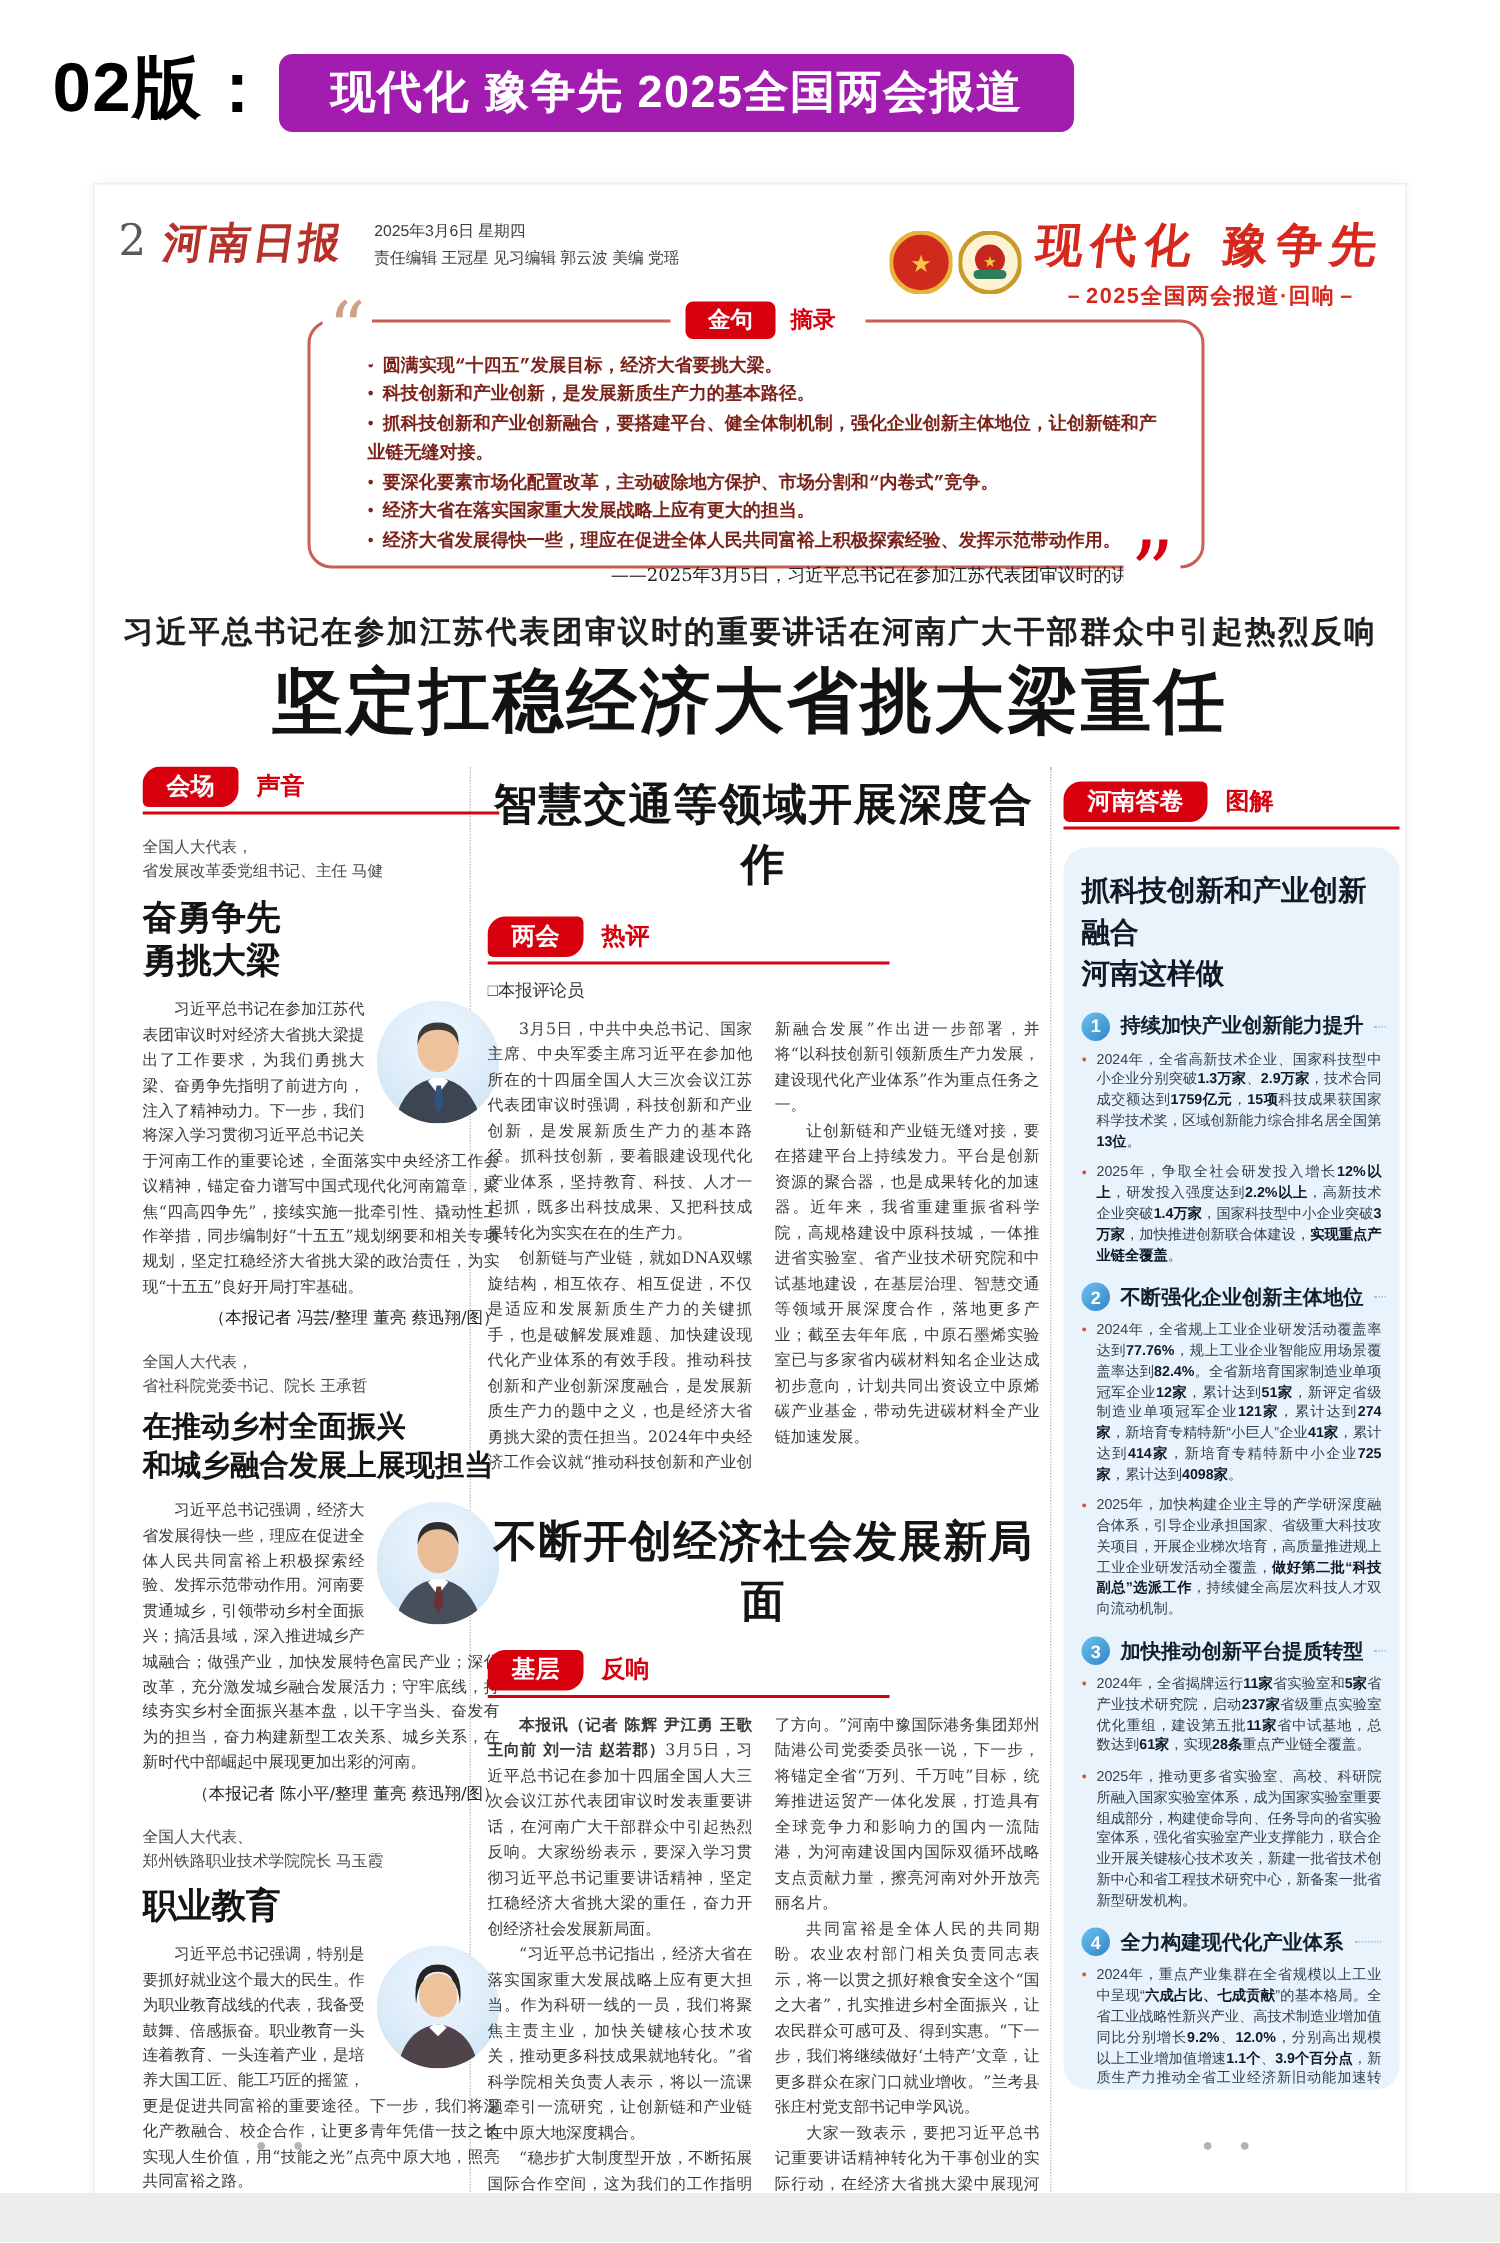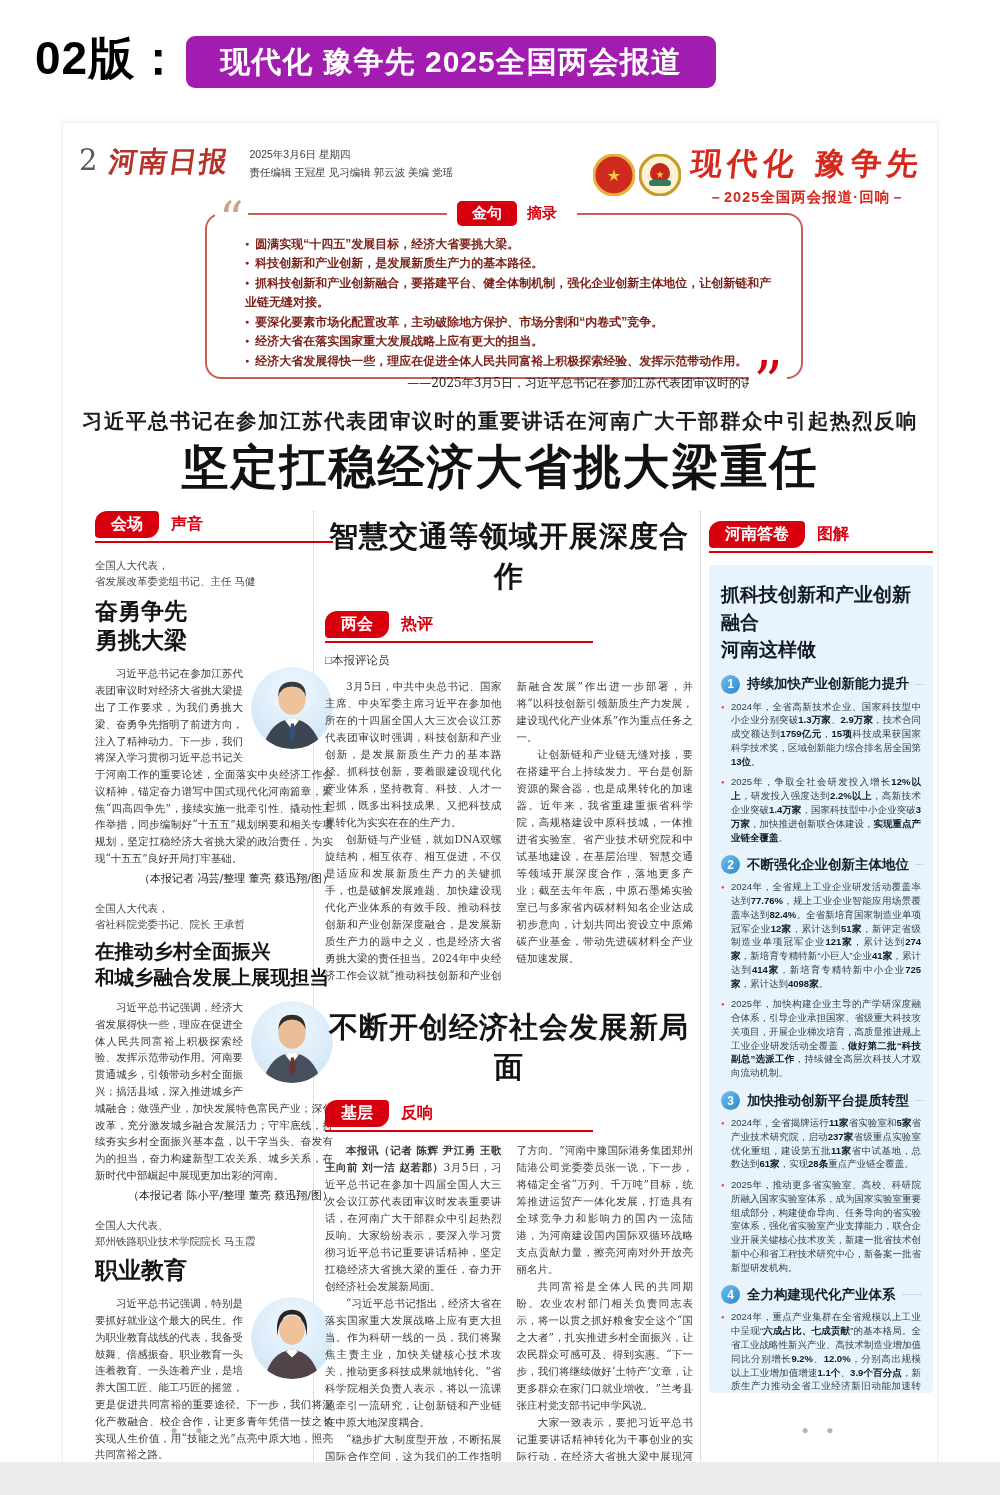--- a/index.html
+++ b/index.html
@@ -33,21 +33,21 @@
   
   .quote-box { position:absolute; left:142px; top:90px; width:598px; height:166px;
                border:2px solid #c95f52; border-radius:16px; }
   .qb-head { position:absolute; top:-14px; left:16px; right:0; text-align:center; }
   .qb-head-inner { display:inline-flex; background:#fff; padding:0 10px; align-items:center; }
   .pill { background:#d8000f; color:#fff; font-size:15px; font-weight:800; padding:3px 15px; border-radius:5px; }
   .pill-sub { color:#d8000f; font-size:15px; font-weight:800; padding:3px 10px; }
   .qb-open { position:absolute; left:8px; top:-20px; font-size:48px; color:#cf9f87; font-family:"DejaVu Serif",serif; background:#fff; line-height:1; padding:0 4px; }
   .qb-close { position:absolute; right:14px; bottom:-34px; font-size:58px; color:#d8000f; font-family:"DejaVu Serif",serif; background:#fff; line-height:1; padding:0 4px; }
   .qb-list { list-style:none; padding:20px 26px 2px 38px; }
-  .qb-list li { font-family:Liberation Sans, sans-serif; font-size:12px; font-weight:700;
+  .qb-list li { font-family:Liberation Mono, monospace; font-size:12px; font-weight:700;
                 color:#7c241b; line-height:1.62; }
   .qb-list li::before { content:"●"; font-size:7px; vertical-align:2px; margin-right:6px; color:#7c241b; }
   .qb-attrib { text-align:right; padding-right:36px; font-family:"DejaVu Serif",serif; font-size:12px; color:#222; margin-top:2px; }
 
   
   .kicker { position:absolute; top:284px; left:0; width:100%; text-align:center;
             font-size:20.5px; font-weight:800; color:#1f1f1f; letter-spacing:1.5px; }
   .main-title { position:absolute; top:313px; left:0; width:100%; text-align:center;
                 font-size:47px; font-weight:900; color:#121212; letter-spacing:2px; }
 
@@ -78,21 +78,21 @@
   .mid-h { font-size:29px; font-weight:900; color:#141414; text-align:center; letter-spacing:1px; margin-top:6px; }
   .mid-author { font-size:11.5px; color:#333; margin:10px 0 8px; }
   .cols2 { column-count:2; column-gap:15px; font-family:"DejaVu Serif","Liberation Serif",serif;
            font-size:10.5px; color:#3a3a3a; text-align:justify; line-height:1.62; overflow:hidden; }
   .cols2 p { text-indent:2em; }
   .cols2.h1 { height:312px; margin-top:10px; }
   .cols2.h2 { height:330px; margin-top:10px; }
   .mid-gap { margin-top:18px; }
 
   
-  .blue-box { margin-top:12px; background:#e9f3fb; border-radius:4px; padding:16px 12px 8px; height:828px;
+  .blue-box { margin-top:12px; background:#e9f3fb; border-radius:16px; padding:16px 12px 8px; height:828px;
               position:relative; overflow:hidden; }
   .bb-title { font-size:19px; font-weight:900; color:#101a24; line-height:1.45; margin-bottom:6px; }
   .sec { display:flex; align-items:center; margin:11px 0 6px; }
   .sec-num { width:19px; height:19px; border-radius:50%; background:linear-gradient(135deg,#6ec1ee,#2f86c8);
              color:#fff; font-size:12px; font-weight:700; display:flex; align-items:center; justify-content:center;
              margin-right:7px; flex:none; }
   .sec-title { font-size:13.5px; font-weight:900; color:#10212e; white-space:nowrap; }
   .sec-lead { flex:1; border-bottom:1px dotted #a7c4dc; margin-left:7px; align-self:center; height:1px; min-width:8px; }
   .stat { position:relative; padding-left:10px; font-size:9.5px; line-height:1.45; color:#33414e;
           text-align:justify; margin-bottom:7px; }

